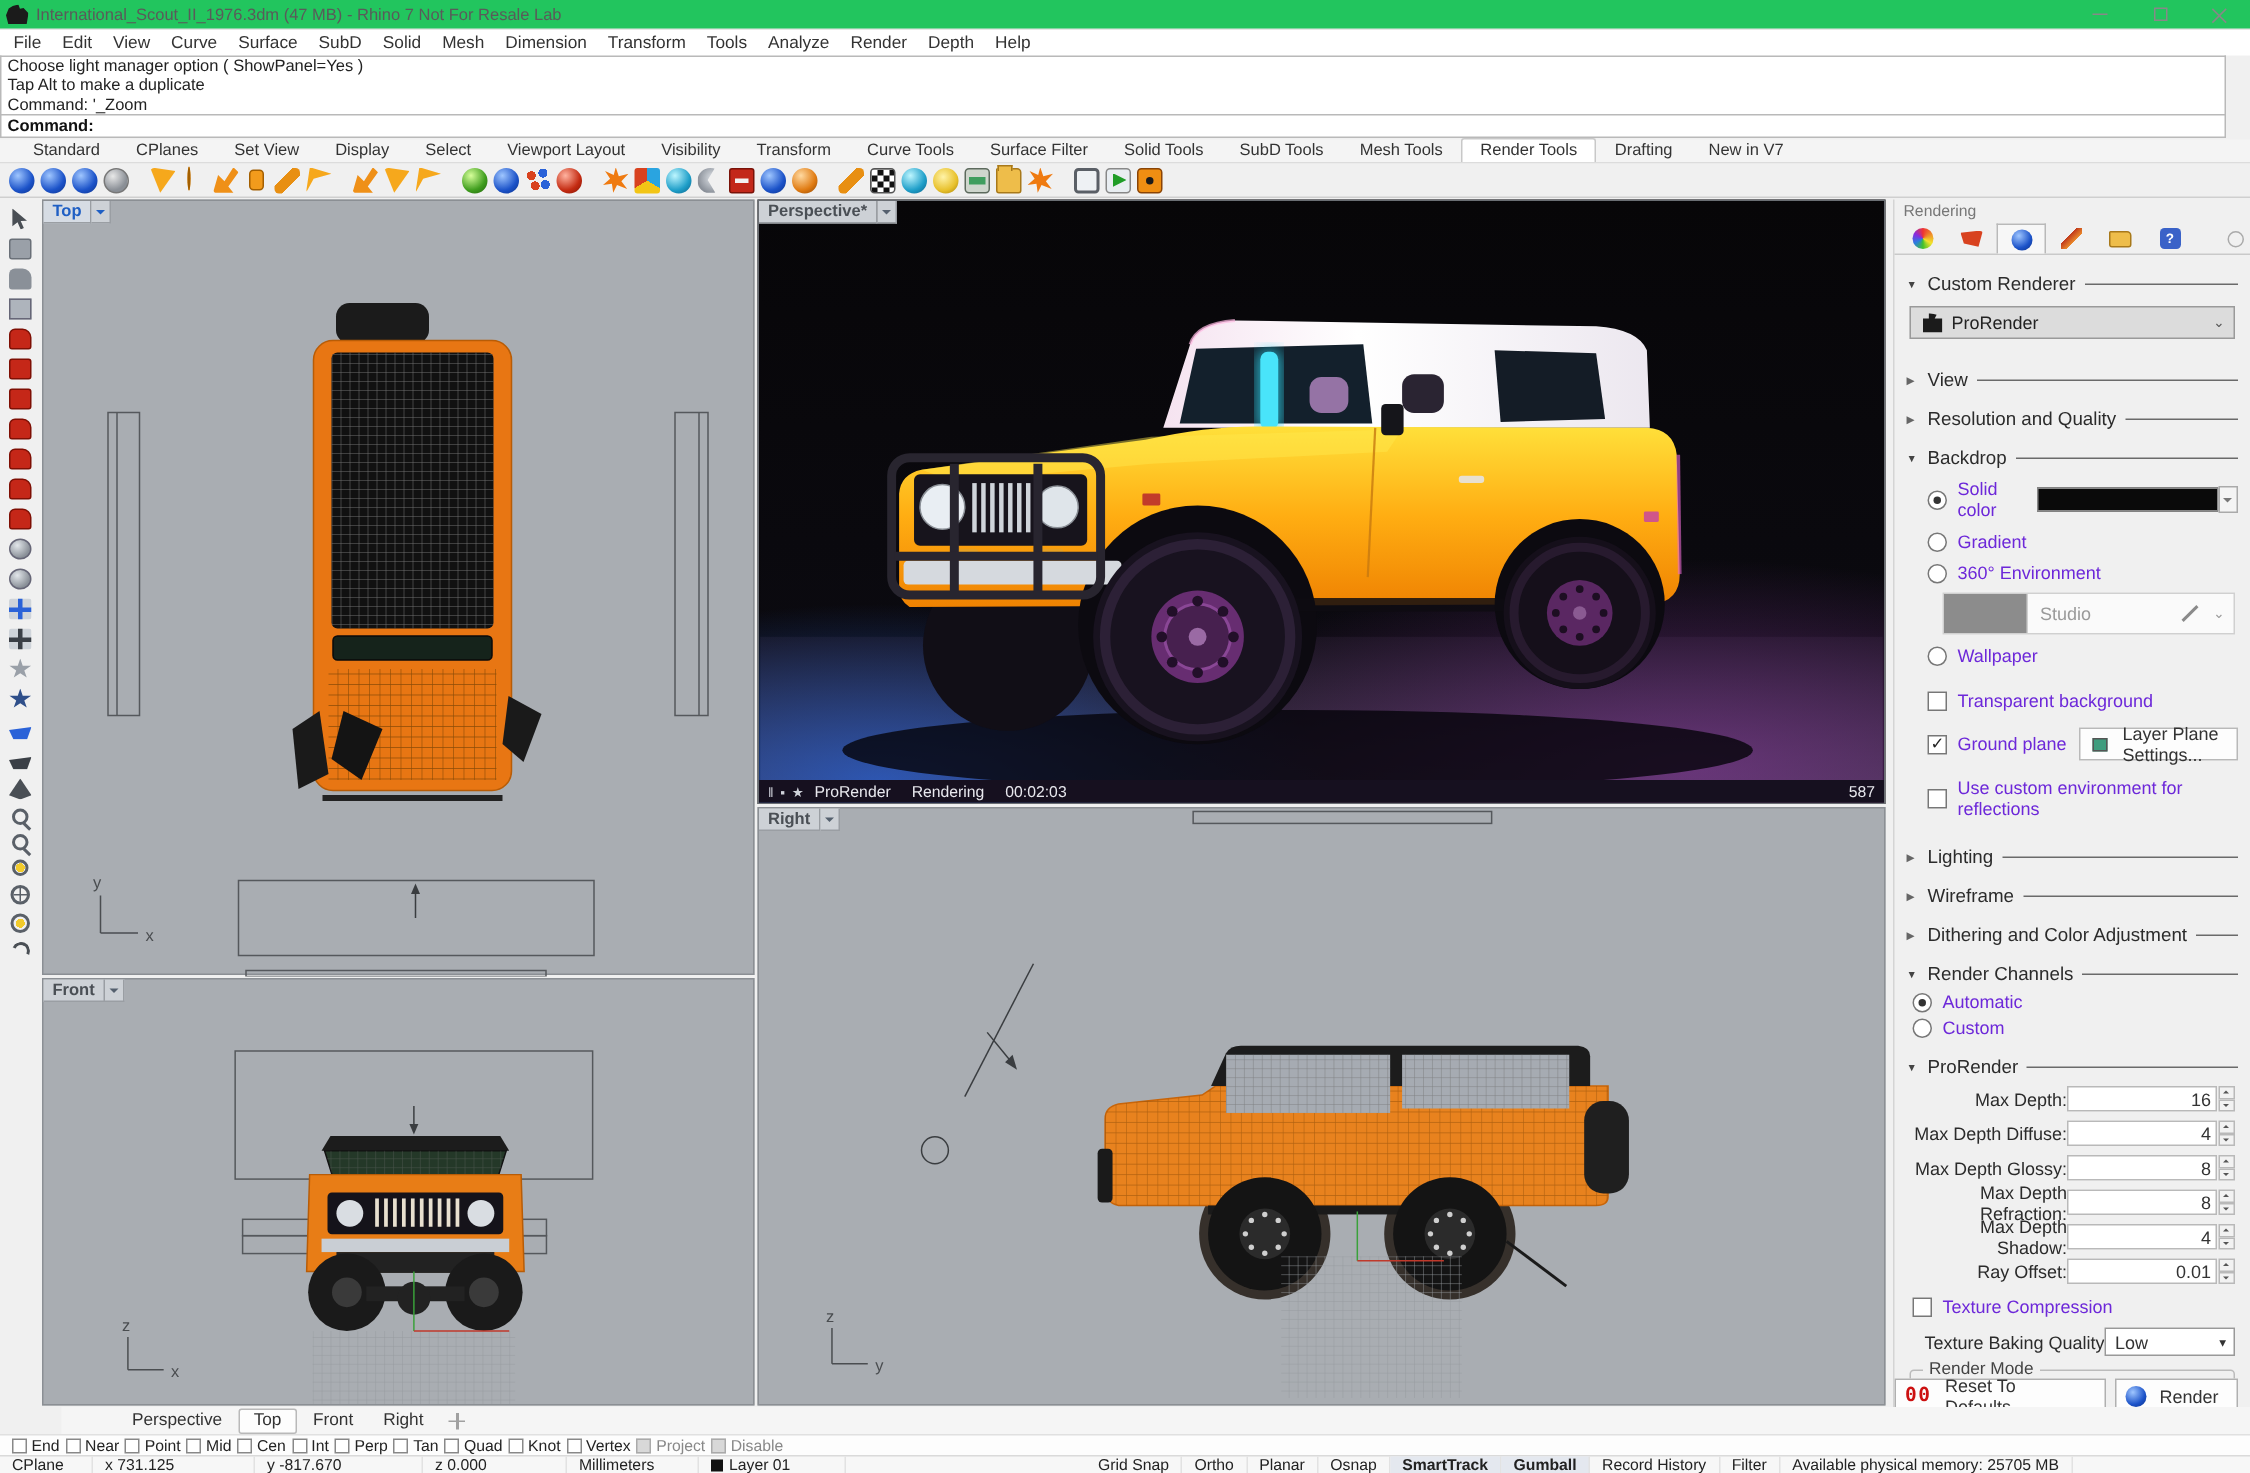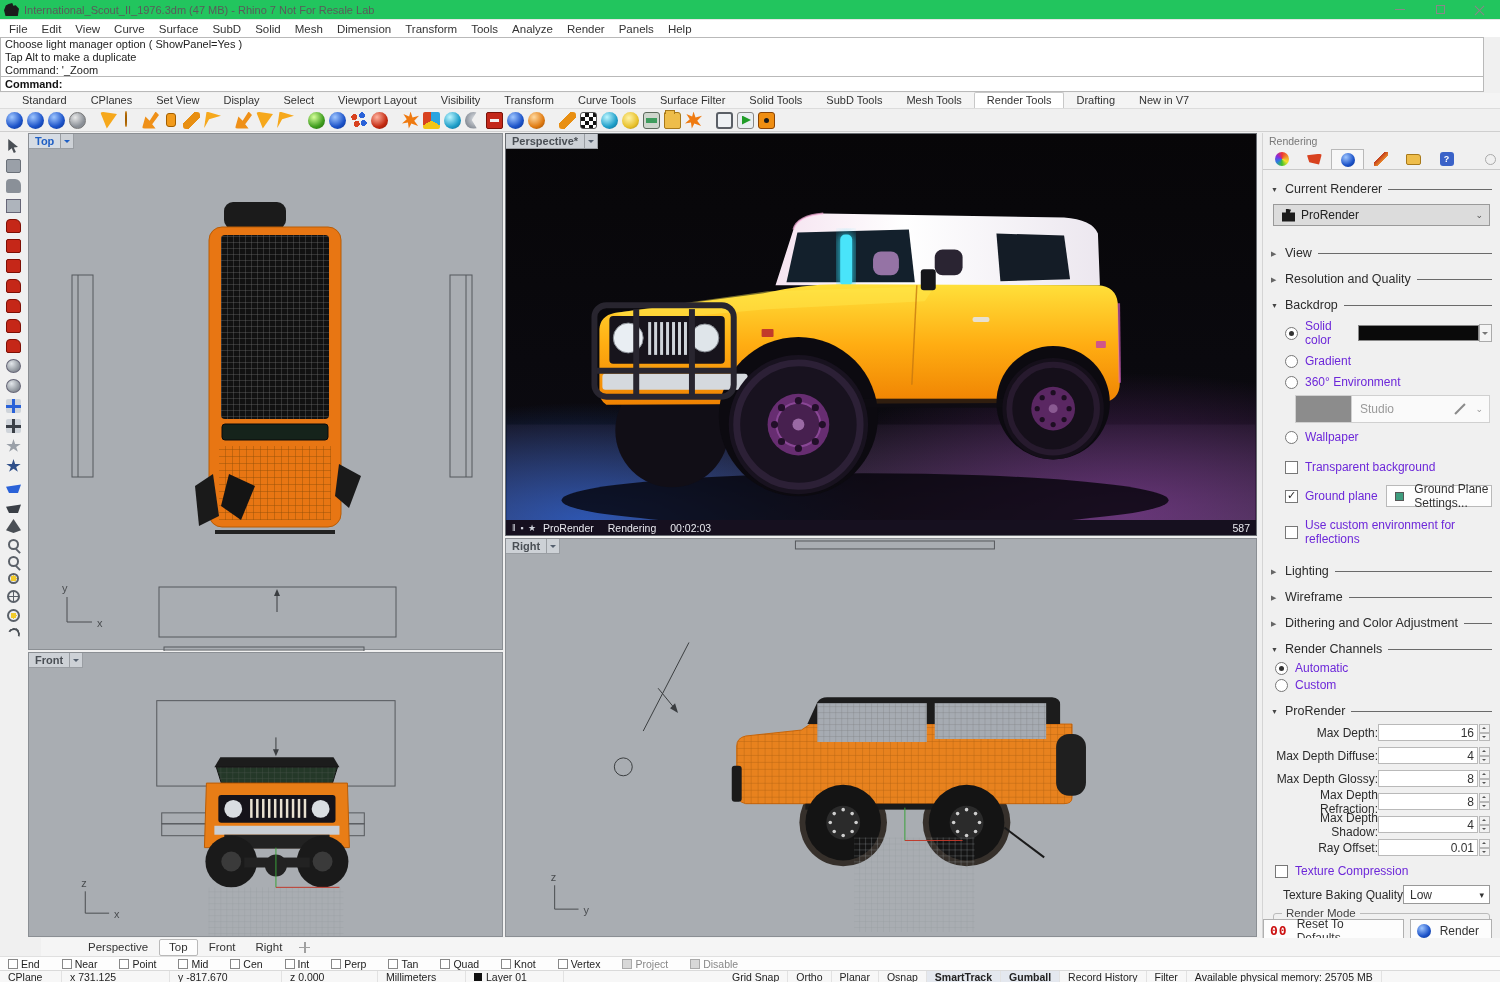--- a/index.html
+++ b/index.html
@@ -189,21 +189,21 @@
   
   #vtabs { position:absolute; top:938px; left:0; width:1500px; height:18px; background:#f5f5f5;
     display:flex; align-items:center; padding-left:38px; gap:2px; font-size:11.5px; color:#333;margin-left:41px; }
   .vtab { padding:1px 9px 2px; }
   .vtab.active { background:#fdfdfd; border:1px solid #b9b9b9; border-radius:2px; }
   .pan-ico { position:relative; width:11px; height:11px; margin-left:6px; }
   .pan-ico::before,.pan-ico::after { content:""; position:absolute; background:#a0a0a0; }
   .pan-ico::before { left:5px; top:0; width:1.5px; height:11px; }
   .pan-ico::after { left:0; top:5px; width:11px; height:1.5px; }
   #osnaprow { position:absolute; top:956px; left:0; width:1500px; height:14px; background:#fdfdfd;
-    display:flex; align-items:center; padding-left:8px; gap:22px; font-size:10.5px; color:#222; border-top:1px solid #e0e0e0; }
+    display:flex; align-items:center; padding-left:8px; gap:4px; font-size:10.5px; color:#222; border-top:1px solid #e0e0e0; }
   .oitem { display:flex; align-items:center; gap:3px; }
   .ocheck { width:10px; height:10px; border:1px solid #888; background:#fff; }
   .oitem.dis .ocheck { background:#d8d8d8; border-color:#aaa; }
   .oitem.dis span { color:#888; }
   #statusbar { position:absolute; top:970px; left:0; width:1500px; height:12px; background:#f7f7f7;
     display:flex; align-items:center; font-size:10.5px; color:#222; border-top:1px solid #dadada; }
   #statusbar .cell { padding:0 8px; border-right:1px solid #e2e2e2; height:100%; display:flex; align-items:center; white-space:nowrap; }
   #statusbar .cell.b { font-weight:bold; background:#e4e8ef; }
   .layersq { width:8px; height:8px; background:#111; margin-right:4px; }
   #statusbar .num { justify-content:flex-start; }
@@ -235,21 +235,21 @@
   <span>Curve</span>
   <span>Surface</span>
   <span>SubD</span>
   <span>Solid</span>
   <span>Mesh</span>
   <span>Dimension</span>
   <span>Transform</span>
   <span>Tools</span>
   <span>Analyze</span>
   <span>Render</span>
-  <span>Panels</span>
+  <span>Depth</span>
   <span>Help</span>
 </div>
 
 <div id="cmdarea">
   <div>Choose light manager option ( ShowPanel=Yes )</div>
   <div>Tap Alt to make a duplicate</div>
   <div>Command: '_Zoom</div>
 </div>
 <div id="cmdprompt">Command:</div>
 
@@ -635,21 +635,21 @@
         <span class="pt-folder"></span>
       </span>
     <span class="ptab">
         <span class="pt-help"></span>
       </span>
     <span class="ptab-gear"></span>
   </div>
 
   <div class="sec">
     <span class="chev open"></span>
-    <span class="lbl">Current Renderer</span>
+    <span class="lbl">Custom Renderer</span>
       <span class="line"></span>
   </div>
   <div class="ddrow">
     <span class="puzzle"></span>
     <span class="val">ProRender</span>
     <span class="arr">⌄</span>
   </div>
 
   <div class="sec" style="margin-top:20px">
     <span class="chev closed"></span>
@@ -693,21 +693,21 @@
   </div>
   <div class="row" style="margin-top:16px">
     <span class="check"></span>
     <span class="lbl12">Transparent background</span>
   </div>
   <div class="row" style="margin-top:11px">
     <span class="check checked"></span>
     <span class="lbl12">Ground plane</span>
     <span class="gp-btn">
       <span class="gp-ico"></span>
-      <span>Ground Plane Settings...</span>
+      <span>Layer Plane Settings...</span>
     </span>
   </div>
   <div class="row" style="margin-top:11px">
     <span class="check"></span>
     <span class="lbl12">Use custom environment for reflections</span>
   </div>
 
   <div class="sec" style="margin-top:18px">
     <span class="chev closed"></span>
     <span class="lbl">Lighting</span>

